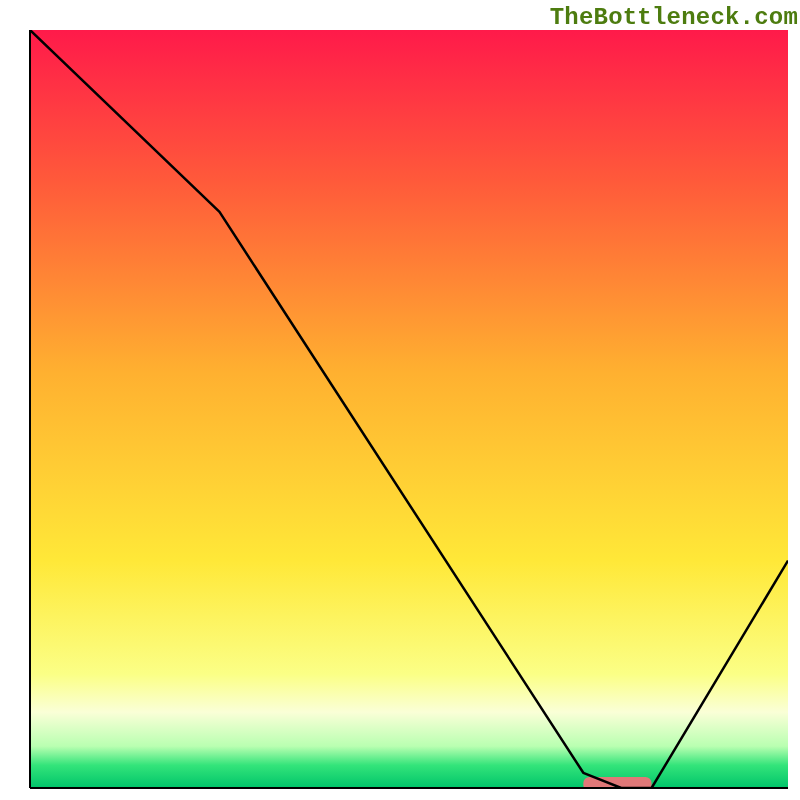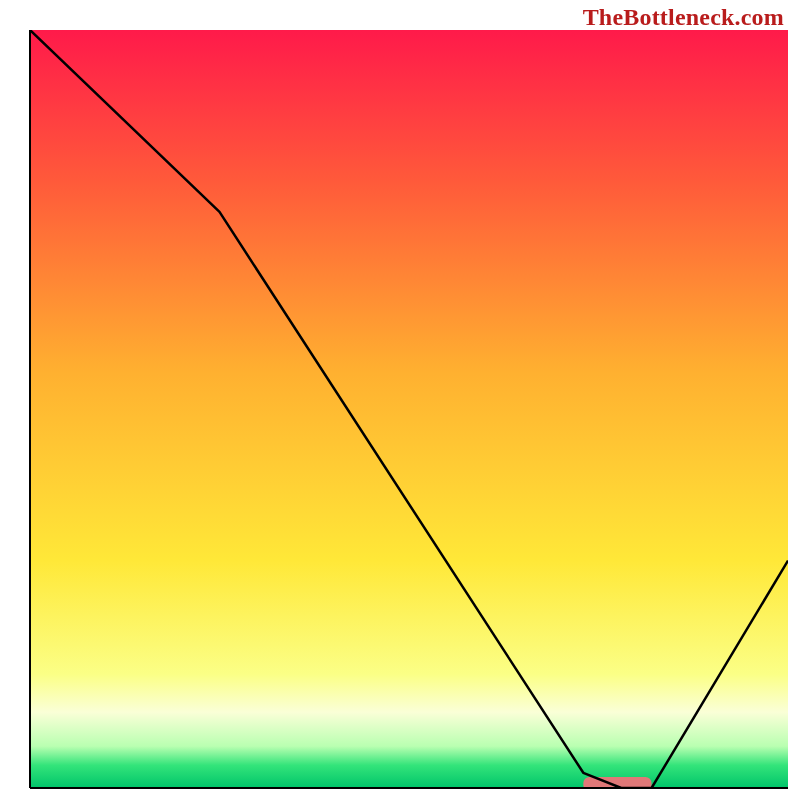--- a/index.html
+++ b/index.html
@@ -6,25 +6,25 @@
   html, body { width: 800px; height: 800px; overflow: hidden; background: #fff; }
   .chart-container {
     position: relative;
     width: 800px;
     height: 800px;
     background: #fff;
   }
   .watermark {
     position: absolute;
     top: 4px;
-    right: 16px;
-    font-family: Liberation Serif, serif;
+    right: 2px;
+    font-family: Liberation Mono, monospace;
     font-size: 24px;
     font-weight: 600;
-    color: #b91c1c;
+    color: #4d7c0f;
     letter-spacing: 0.2px;
     z-index: 3;
   }
   svg.chart {
     position: absolute;
     left: 0;
     top: 0;
     width: 800px;
     height: 800px;
   }

